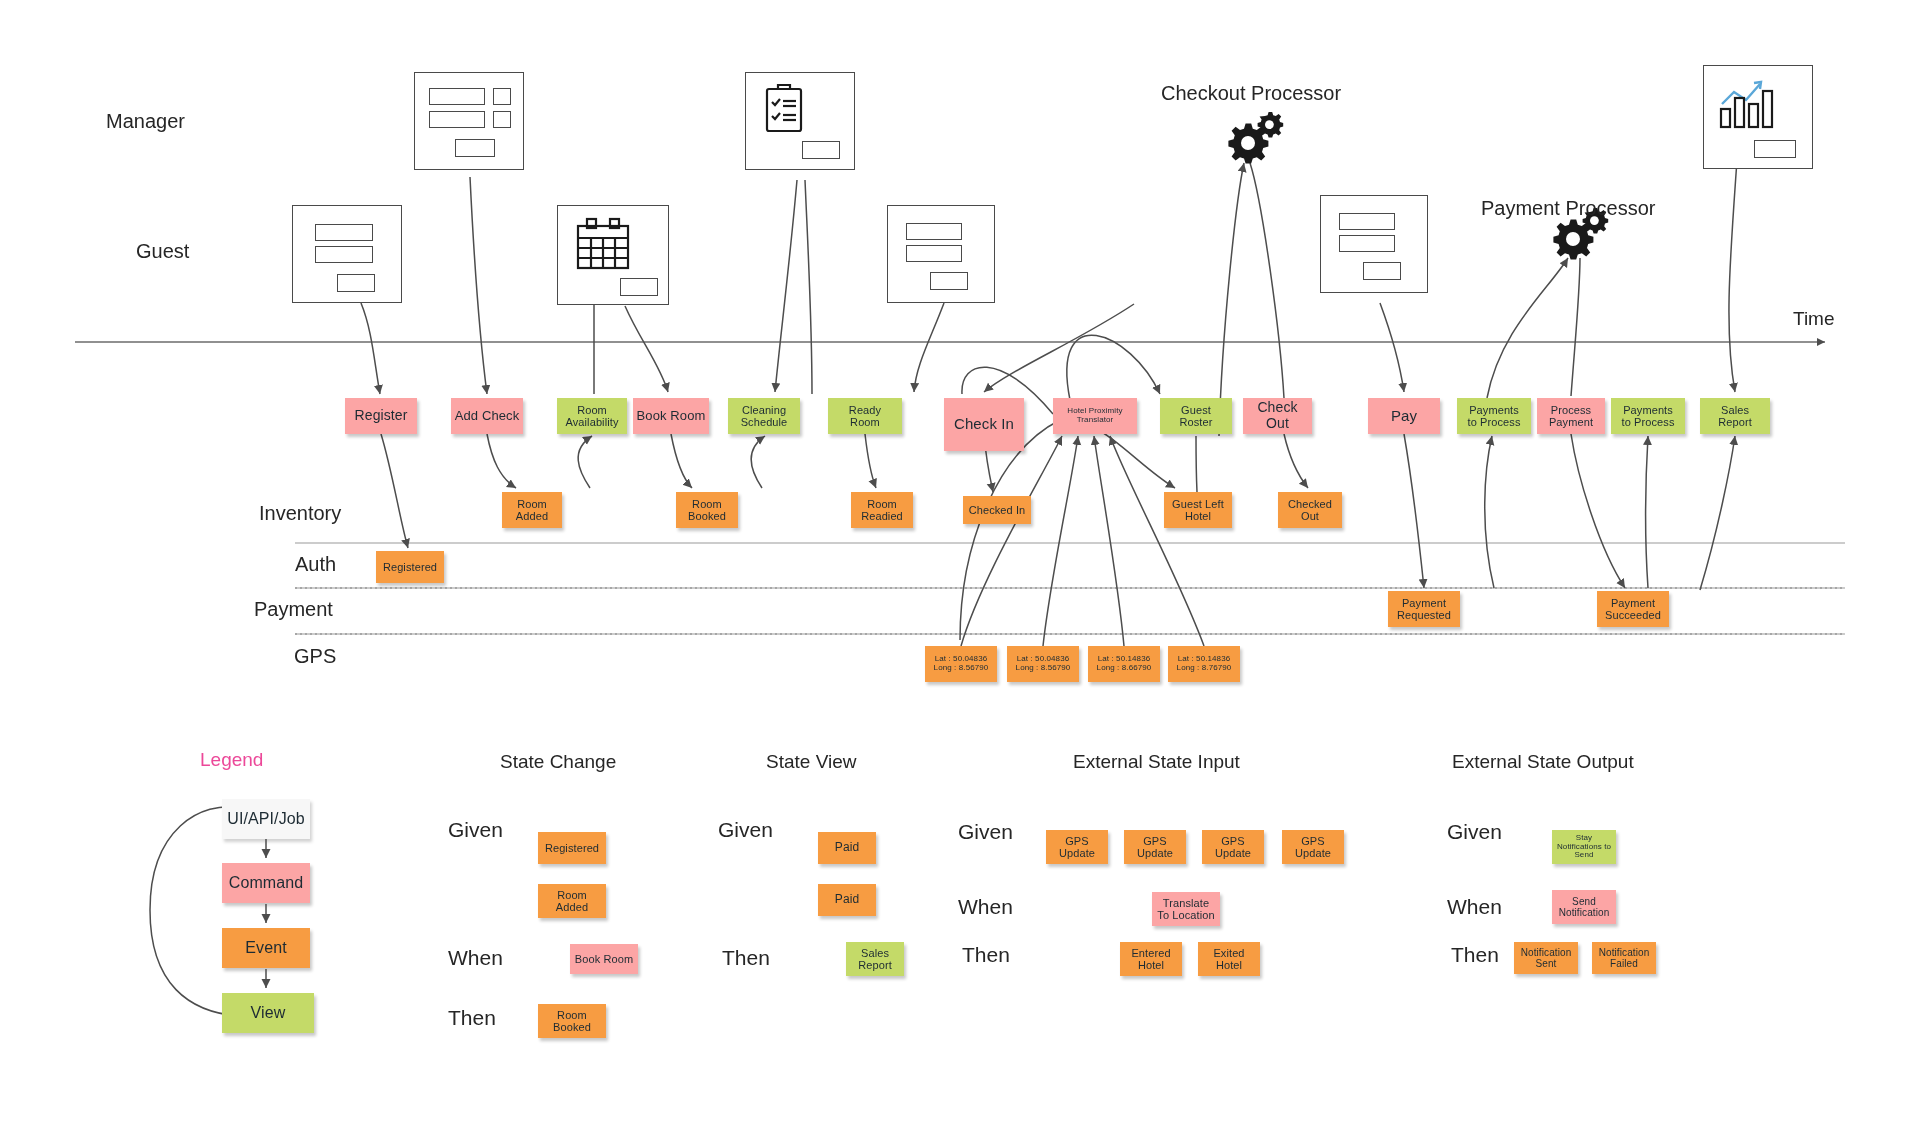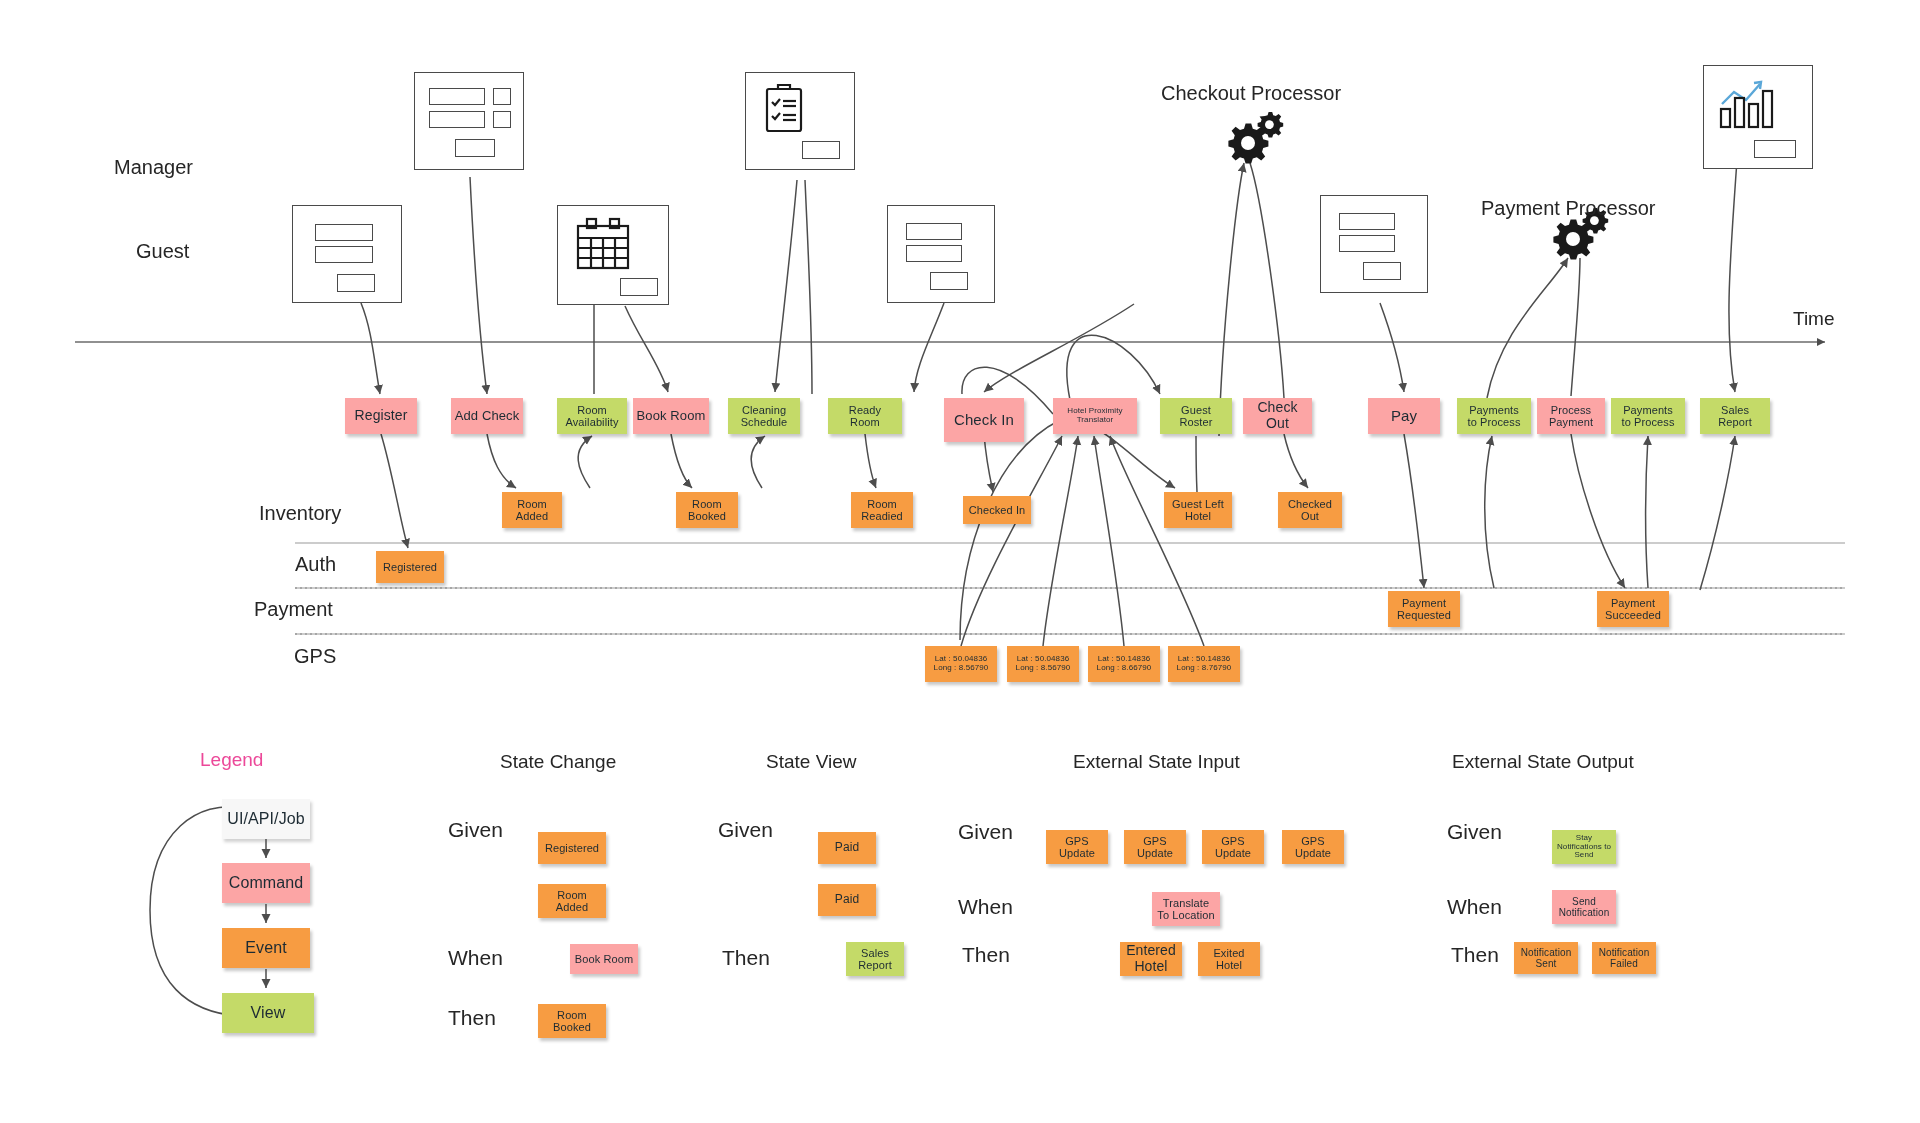--- a/index.html
+++ b/index.html
@@ -215,38 +215,38 @@
 
   <svg class="abs" style="left:1537px;top:208px;" width="72" height="56" viewBox="0 0 72 56">
     <g fill="#1a1a1a">
       <path d="M28,18 l4,-1.2 l1.6,-5.2 l5.6,0 l1.6,5.2 l4,1.2 l4.4,-3.2 l4,4 l-3.2,4.4 l1.2,4 l5.2,1.6 l0,5.6 l-5.2,1.6 l-1.2,4 l3.2,4.4 l-4,4 l-4.4,-3.2 l-4,1.2 l-1.6,5.2 l-5.6,0 l-1.6,-5.2 l-4,-1.2 l-4.4,3.2 l-4,-4 l3.2,-4.4 l-1.2,-4 l-5.2,-1.6 l0,-5.6 l5.2,-1.6 l1.2,-4 l-3.2,-4.4 l4,-4 z"></path>
       <circle cx="36" cy="31" r="7" fill="#ffffff"></circle>
       <path d="M53,4 l2.6,-0.8 l1,-3.2 l3.6,0 l1,3.2 l2.6,0.8 l2.8,-2 l2.6,2.6 l-2,2.8 l0.8,2.6 l3.2,1 l0,3.6 l-3.2,1 l-0.8,2.6 l2,2.8 l-2.6,2.6 l-2.8,-2 l-2.6,0.8 l-1,3.2 l-3.6,0 l-1,-3.2 l-2.6,-0.8 l-2.8,2 l-2.6,-2.6 l2,-2.8 l-0.8,-2.6 l-3.2,-1 l0,-3.6 l3.2,-1 l0.8,-2.6 l-2,-2.8 z"></path>
       <circle cx="57.4" cy="12.6" r="4.4" fill="#ffffff"></circle>
     </g>
   </svg>
 
-  <div class="actor-label" style="left:114px;top:110px;margin-top:46px;">Manager</div>
+  <div class="actor-label" style="left:106px;top:110px;">Manager</div>
   <div class="actor-label" style="left:136px;top:240px;">Guest</div>
 
   <div class="proc-label" style="left:1161px;top:82px;">Checkout Processor</div>
   <div class="proc-label" style="left:1481px;top:197px;">Payment Processor</div>
 
   <div class="time-label" style="left:1793px;top:308px;">Time</div>
 
   <div class="lane-label" style="left:259px;top:502px;">Inventory</div>
   <div class="lane-label" style="left:295px;top:553px;">Auth</div>
   <div class="lane-label" style="left:254px;top:598px;">Payment</div>
   <div class="lane-label" style="left:294px;top:645px;">GPS</div>
 
   <div id="notes-host">
       <div class="note cmd" style="left: 345px; top: 398px; width: 72px; height: 36px; font-size: 14px;">Register</div>
       <div class="note cmd" style="left: 451px; top: 398px; width: 72px; height: 36px; font-size: 13px;">Add Check</div>
       <div class="note cmd" style="left: 633px; top: 398px; width: 76px; height: 36px; font-size: 13px;">Book Room</div>
-      <div class="note cmd" style="left: 944px; top: 398px; width: 80px; height: 44px; font-size: 15px;">Check In</div>
+      <div class="note cmd" style="left: 944px; top: 398px; width: 80px; height: 53px; font-size: 15px;">Check In</div>
       <div class="note cmd" style="left: 1053px; top: 398px; width: 84px; height: 36px; font-size: 8px;">Hotel Proximity
 Translator</div>
       <div class="note cmd" style="left: 1243px; top: 398px; width: 69px; height: 36px; font-size: 14px;">Check Out</div>
       <div class="note cmd" style="left: 1368px; top: 398px; width: 72px; height: 36px; font-size: 15px;">Pay</div>
       <div class="note cmd" style="left: 1537px; top: 398px; width: 68px; height: 36px; font-size: 11px;">Process
 Payment</div>
       <div class="note view" style="left: 557px; top: 398px; width: 70px; height: 36px; font-size: 11px;">Room
 Availability</div>
       <div class="note view" style="left: 728px; top: 398px; width: 72px; height: 36px; font-size: 11px;">Cleaning
 Schedule</div>
@@ -339,21 +339,21 @@
       <div class="note evt" style="left: 1046px; top: 830px; width: 62px; height: 34px; font-size: 11px;">GPS
 Update</div>
       <div class="note evt" style="left: 1124px; top: 830px; width: 62px; height: 34px; font-size: 11px;">GPS
 Update</div>
       <div class="note evt" style="left: 1202px; top: 830px; width: 62px; height: 34px; font-size: 11px;">GPS
 Update</div>
       <div class="note evt" style="left: 1282px; top: 830px; width: 62px; height: 34px; font-size: 11px;">GPS
 Update</div>
       <div class="note cmd" style="left: 1152px; top: 892px; width: 68px; height: 34px; font-size: 11px;">Translate
 To Location</div>
-      <div class="note evt" style="left: 1120px; top: 942px; width: 62px; height: 34px; font-size: 14px;">Entered
+      <div class="note evt" style="left: 1120px; top: 942px; width: 62px; height: 34px; font-size: 11px;">Entered
 Hotel</div>
       <div class="note evt" style="left: 1198px; top: 942px; width: 62px; height: 34px; font-size: 11px;">Exited
 Hotel</div>
       <div class="note view" style="left: 1552px; top: 830px; width: 64px; height: 34px; font-size: 8px;">Stay
 Notifications to
 Send</div>
       <div class="note cmd" style="left: 1552px; top: 890px; width: 64px; height: 34px; font-size: 10px;">Send
 Notification</div>
       <div class="note evt" style="left: 1514px; top: 942px; width: 64px; height: 32px; font-size: 10px;">Notification
 Sent</div>

